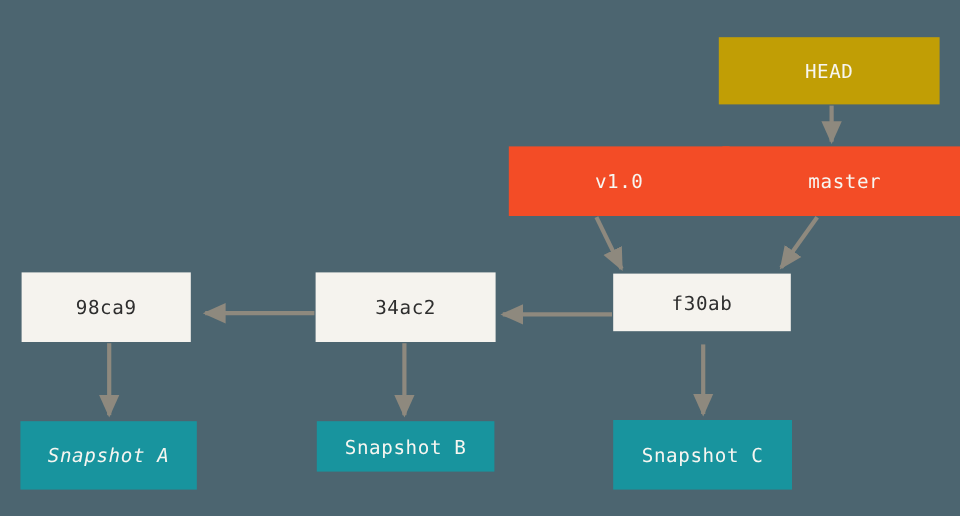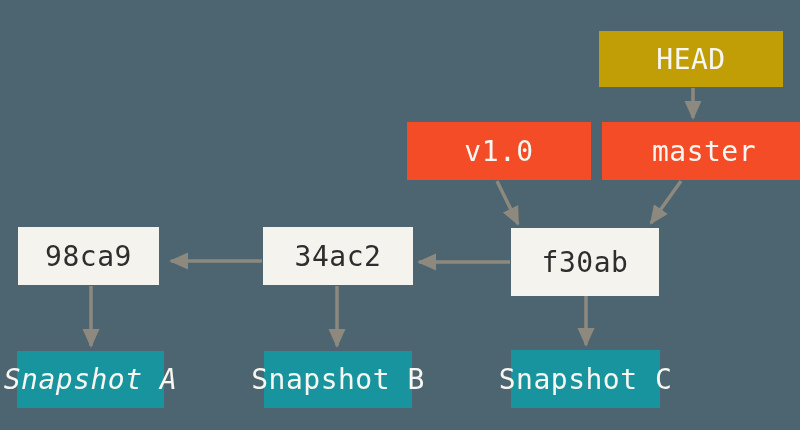--- a/index.html
+++ b/index.html
@@ -22,37 +22,37 @@
   }
   .canvas {
     position: relative;
     width: 800px; height: 430px;
   }
   .box {
     position: absolute;
     display: flex;
     align-items: center;
     justify-content: center;
-    font-size: 28px;
+    font-size: 16px;
     letter-spacing: 0.5px;
     white-space: nowrap;
   }
   .box-head     { background: var(--head-box);     color: var(--light-text); }
   .box-ref      { background: var(--ref-box);      color: var(--light-text); }
   .box-commit   { background: var(--commit-box);   color: var(--commit-text); }
   .box-snapshot { background: var(--snapshot-box); color: var(--light-text); }
 
   .pos-head       { left: 599px; top:  31px; width: 184px; height: 56px; }
-  .pos-v10        { left: 407px; top: 122px; width: 184px; height: 58px; }
+  .pos-v10        { left: 424px; top: 122px; width: 184px; height: 58px; }
   .pos-master     { left: 602px; top: 122px; width: 204px; height: 58px; }
   .pos-98ca9      { left:  18px; top: 227px; width: 141px; height: 58px; }
   .pos-34ac2      { left: 263px; top: 227px; width: 150px; height: 58px; }
-  .pos-f30ab      { left: 511px; top: 228px; width: 148px; height: 68px; }
+  .pos-f30ab      { left: 511px; top: 228px; width: 148px; height: 48px; }
   .pos-snapshot-a { left:  17px; top: 351px; width: 147px; height: 57px; font-style: italic; }
-  .pos-snapshot-b { left: 264px; top: 351px; width: 148px; height: 57px; }
+  .pos-snapshot-b { left: 264px; top: 351px; width: 148px; height: 42px; }
   .pos-snapshot-c { left: 511px; top: 350px; width: 149px; height: 58px; align-items: center; }
 
   svg.arrows {
     position: absolute;
     left: 0; top: 0;
     width: 800px; height: 430px;
     pointer-events: none;
   }
   svg.arrows line { stroke: var(--arrow); stroke-width: 3.5px; }
   svg.arrows .arrowhead { fill: var(--arrow); }

